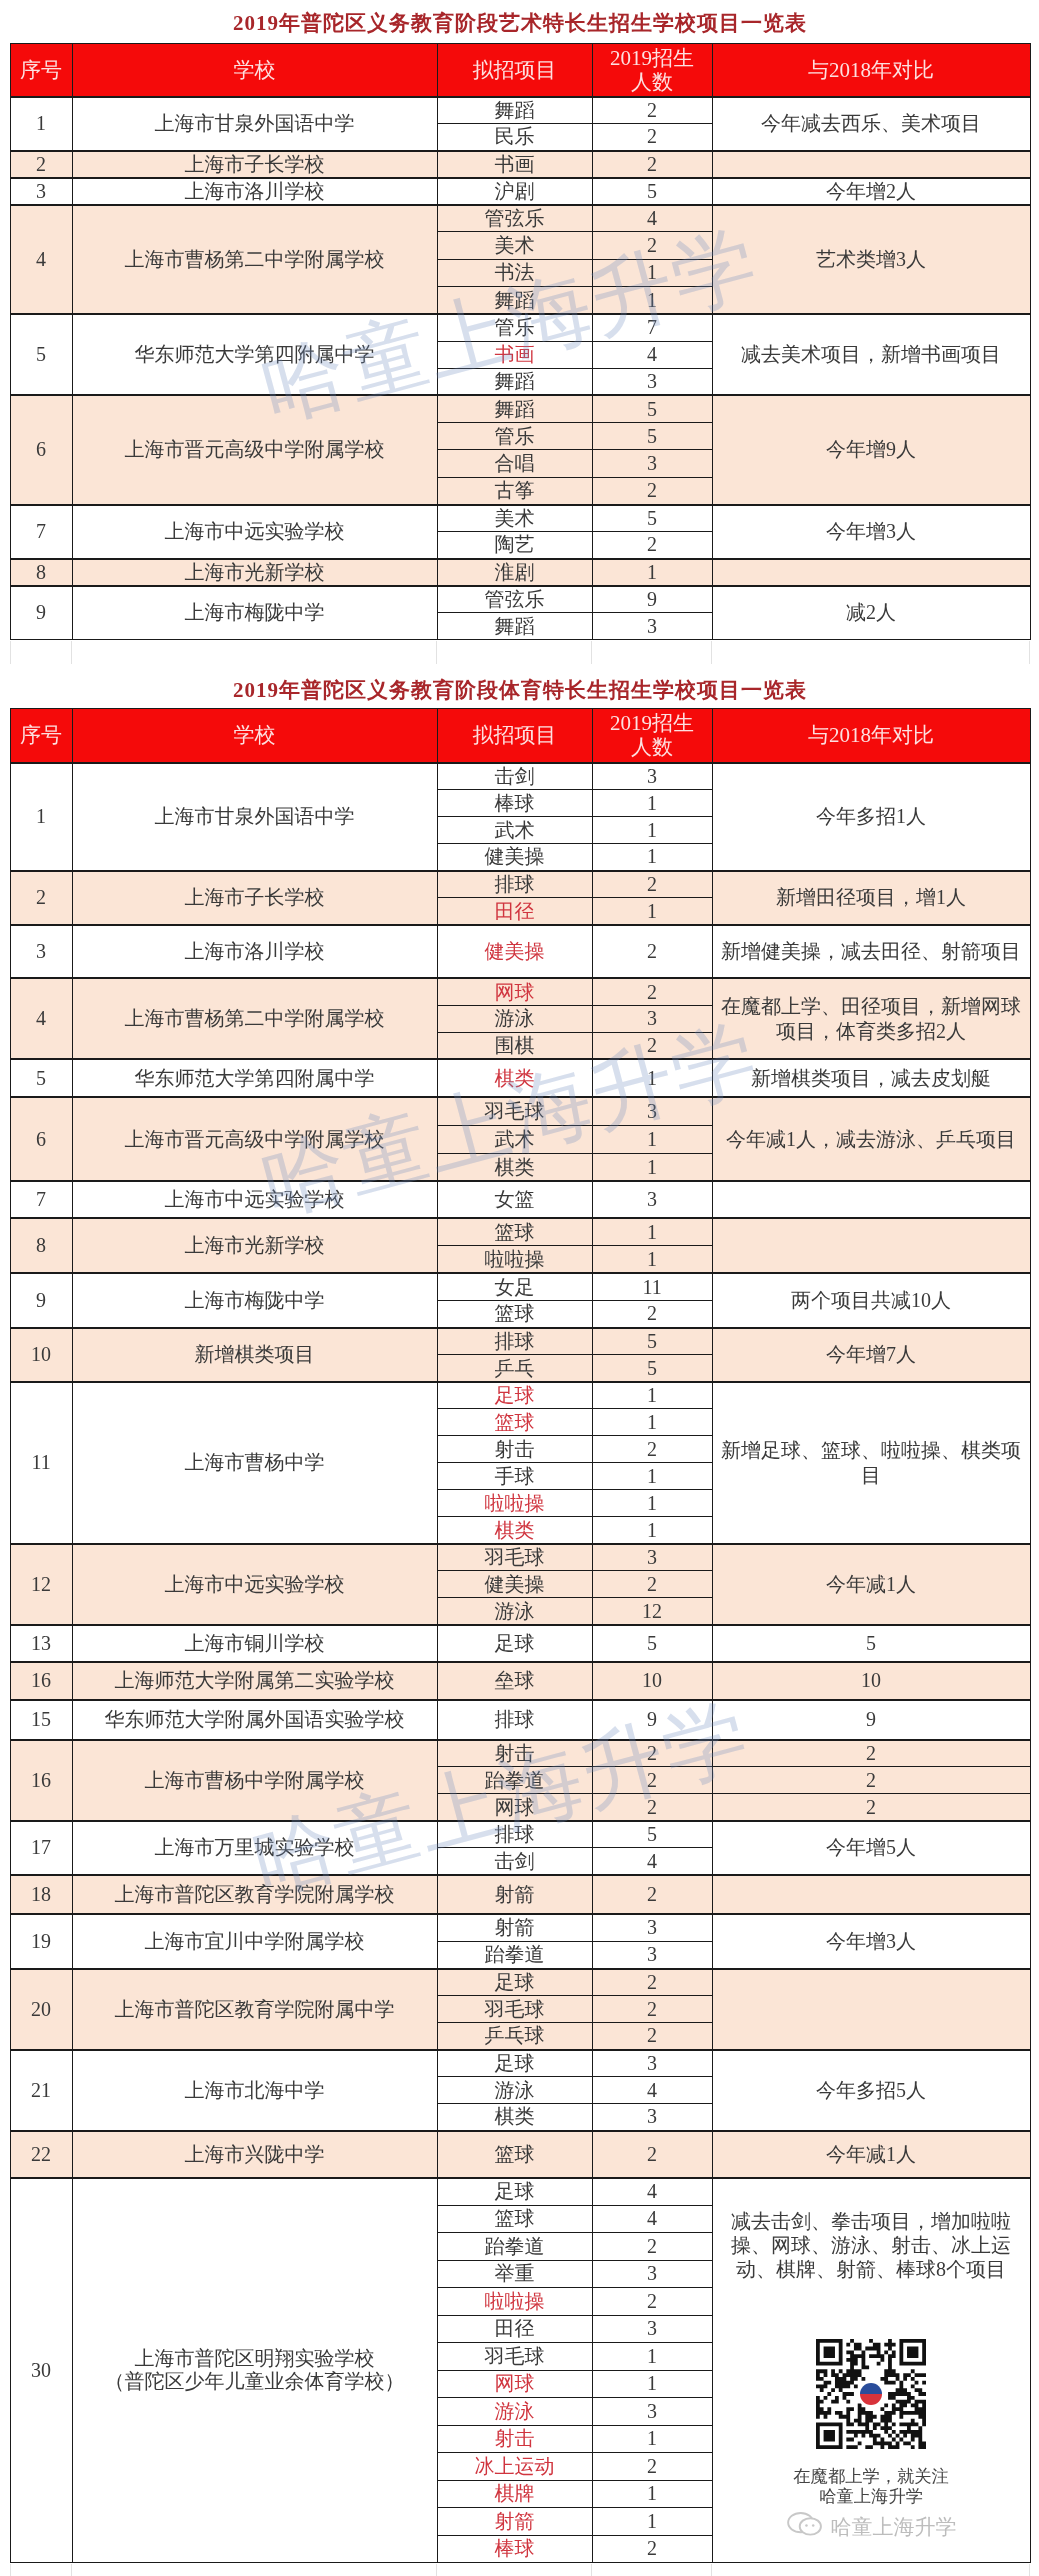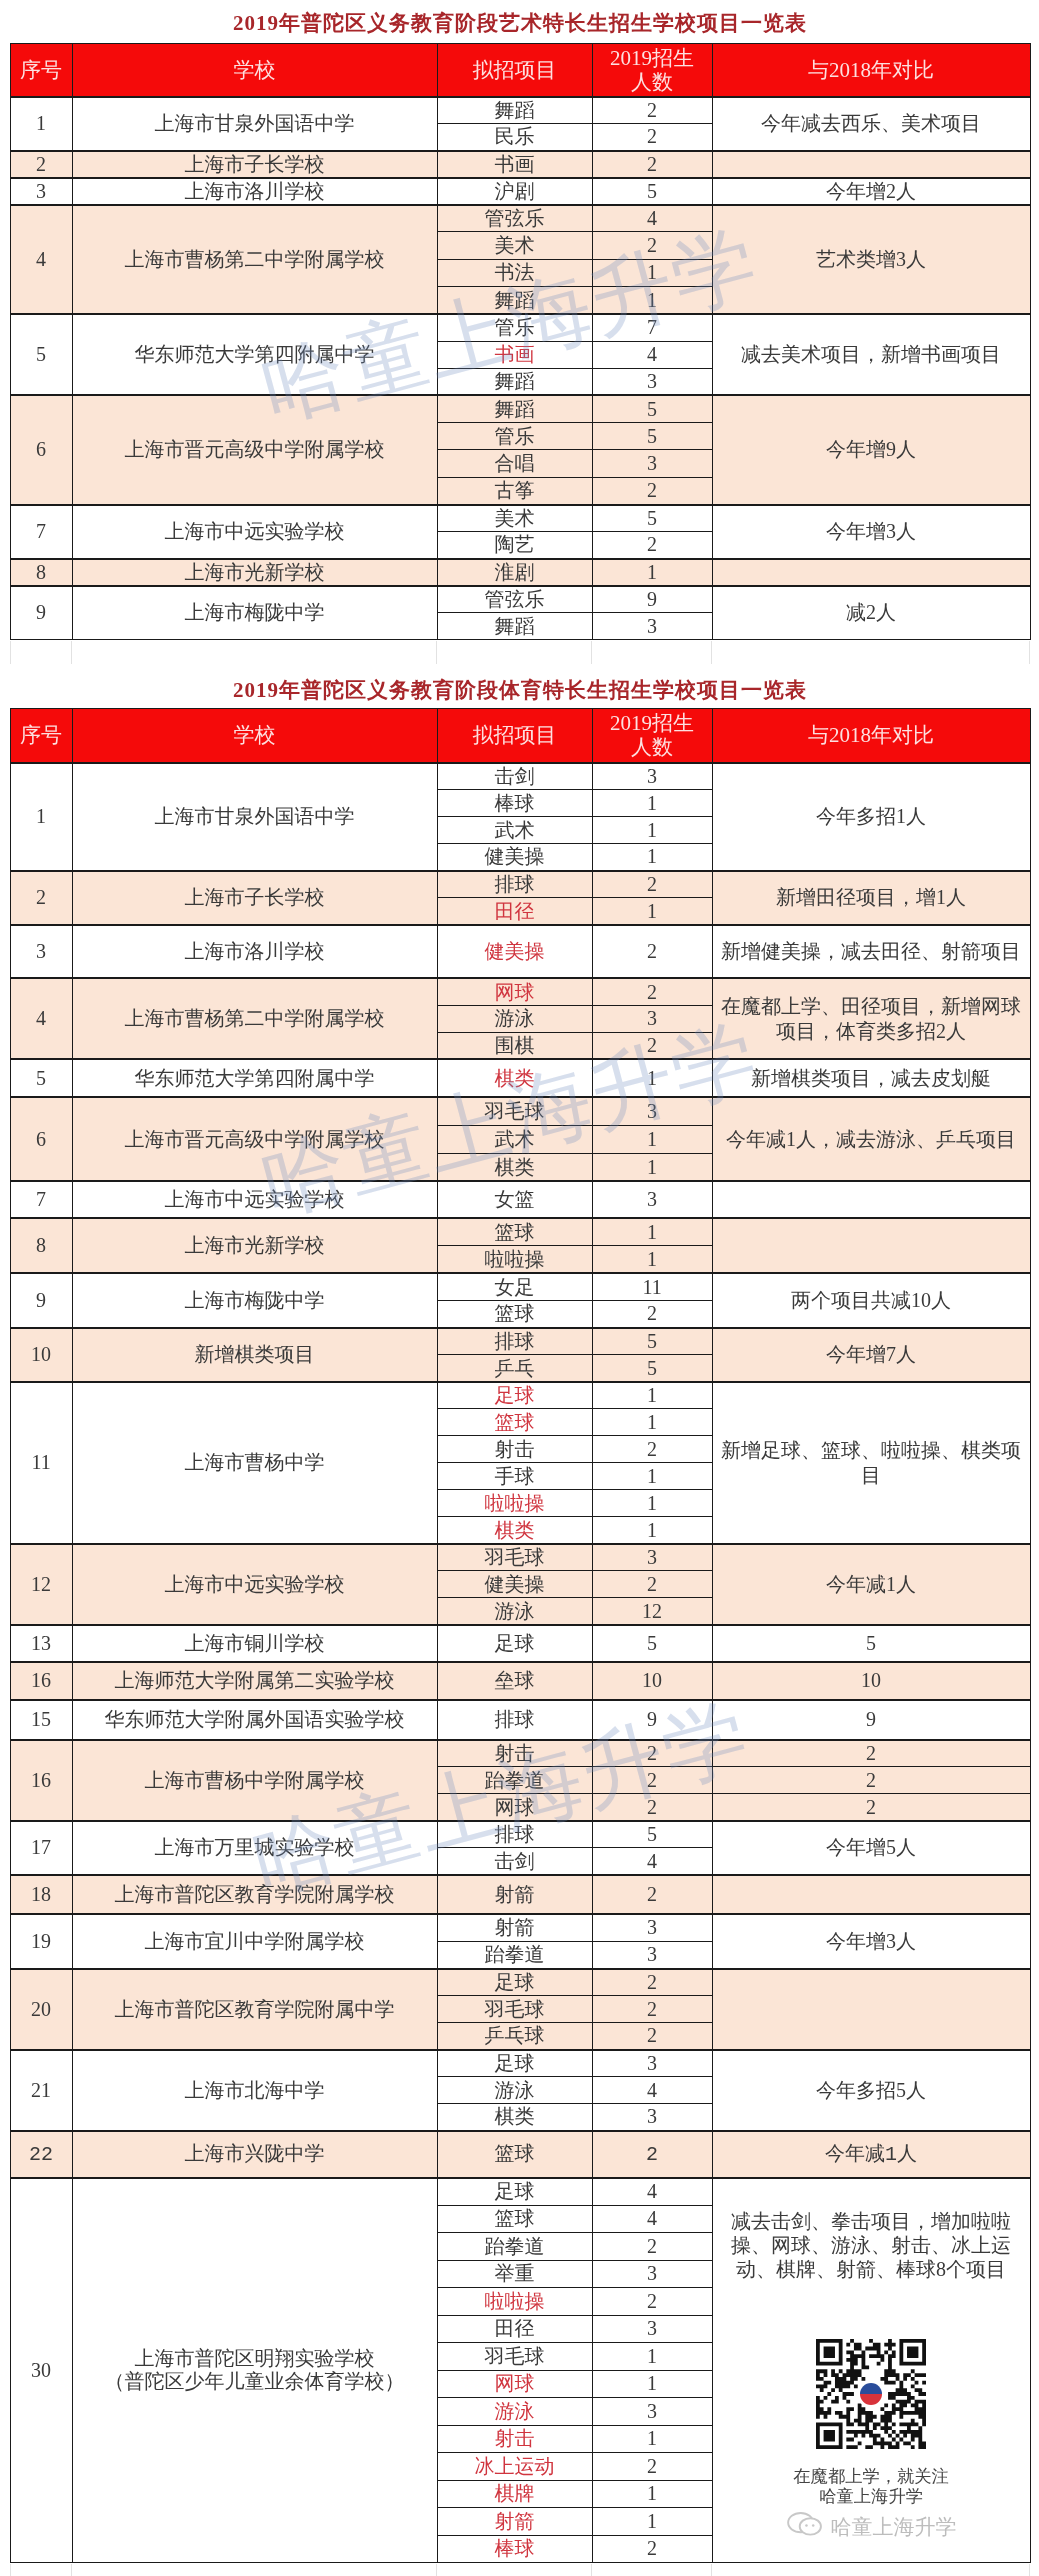--- a/index.html
+++ b/index.html
@@ -498,21 +498,21 @@
         <td rowspan="3" class="compare">今年多招5人</td>
       </tr>
       <tr style="height: 27px;">
         <td>游泳</td>
         <td>4</td>
       </tr>
       <tr style="height: 27px;">
         <td>棋类</td>
         <td>3</td>
       </tr>
-      <tr class="peach group-start" style="height: 47px; font-family: Liberation Mono, monospace;">
+      <tr class="peach group-start" style="height: 47px;">
         <td rowspan="1">22</td>
         <td rowspan="1">
           <div>上海市兴陇中学</div>
         </td>
         <td>篮球</td>
         <td>2</td>
         <td rowspan="1" class="compare">今年减1人</td>
       </tr>
       <tr class="group-start" style="height: 27.5px;">
         <td rowspan="14">30</td>

